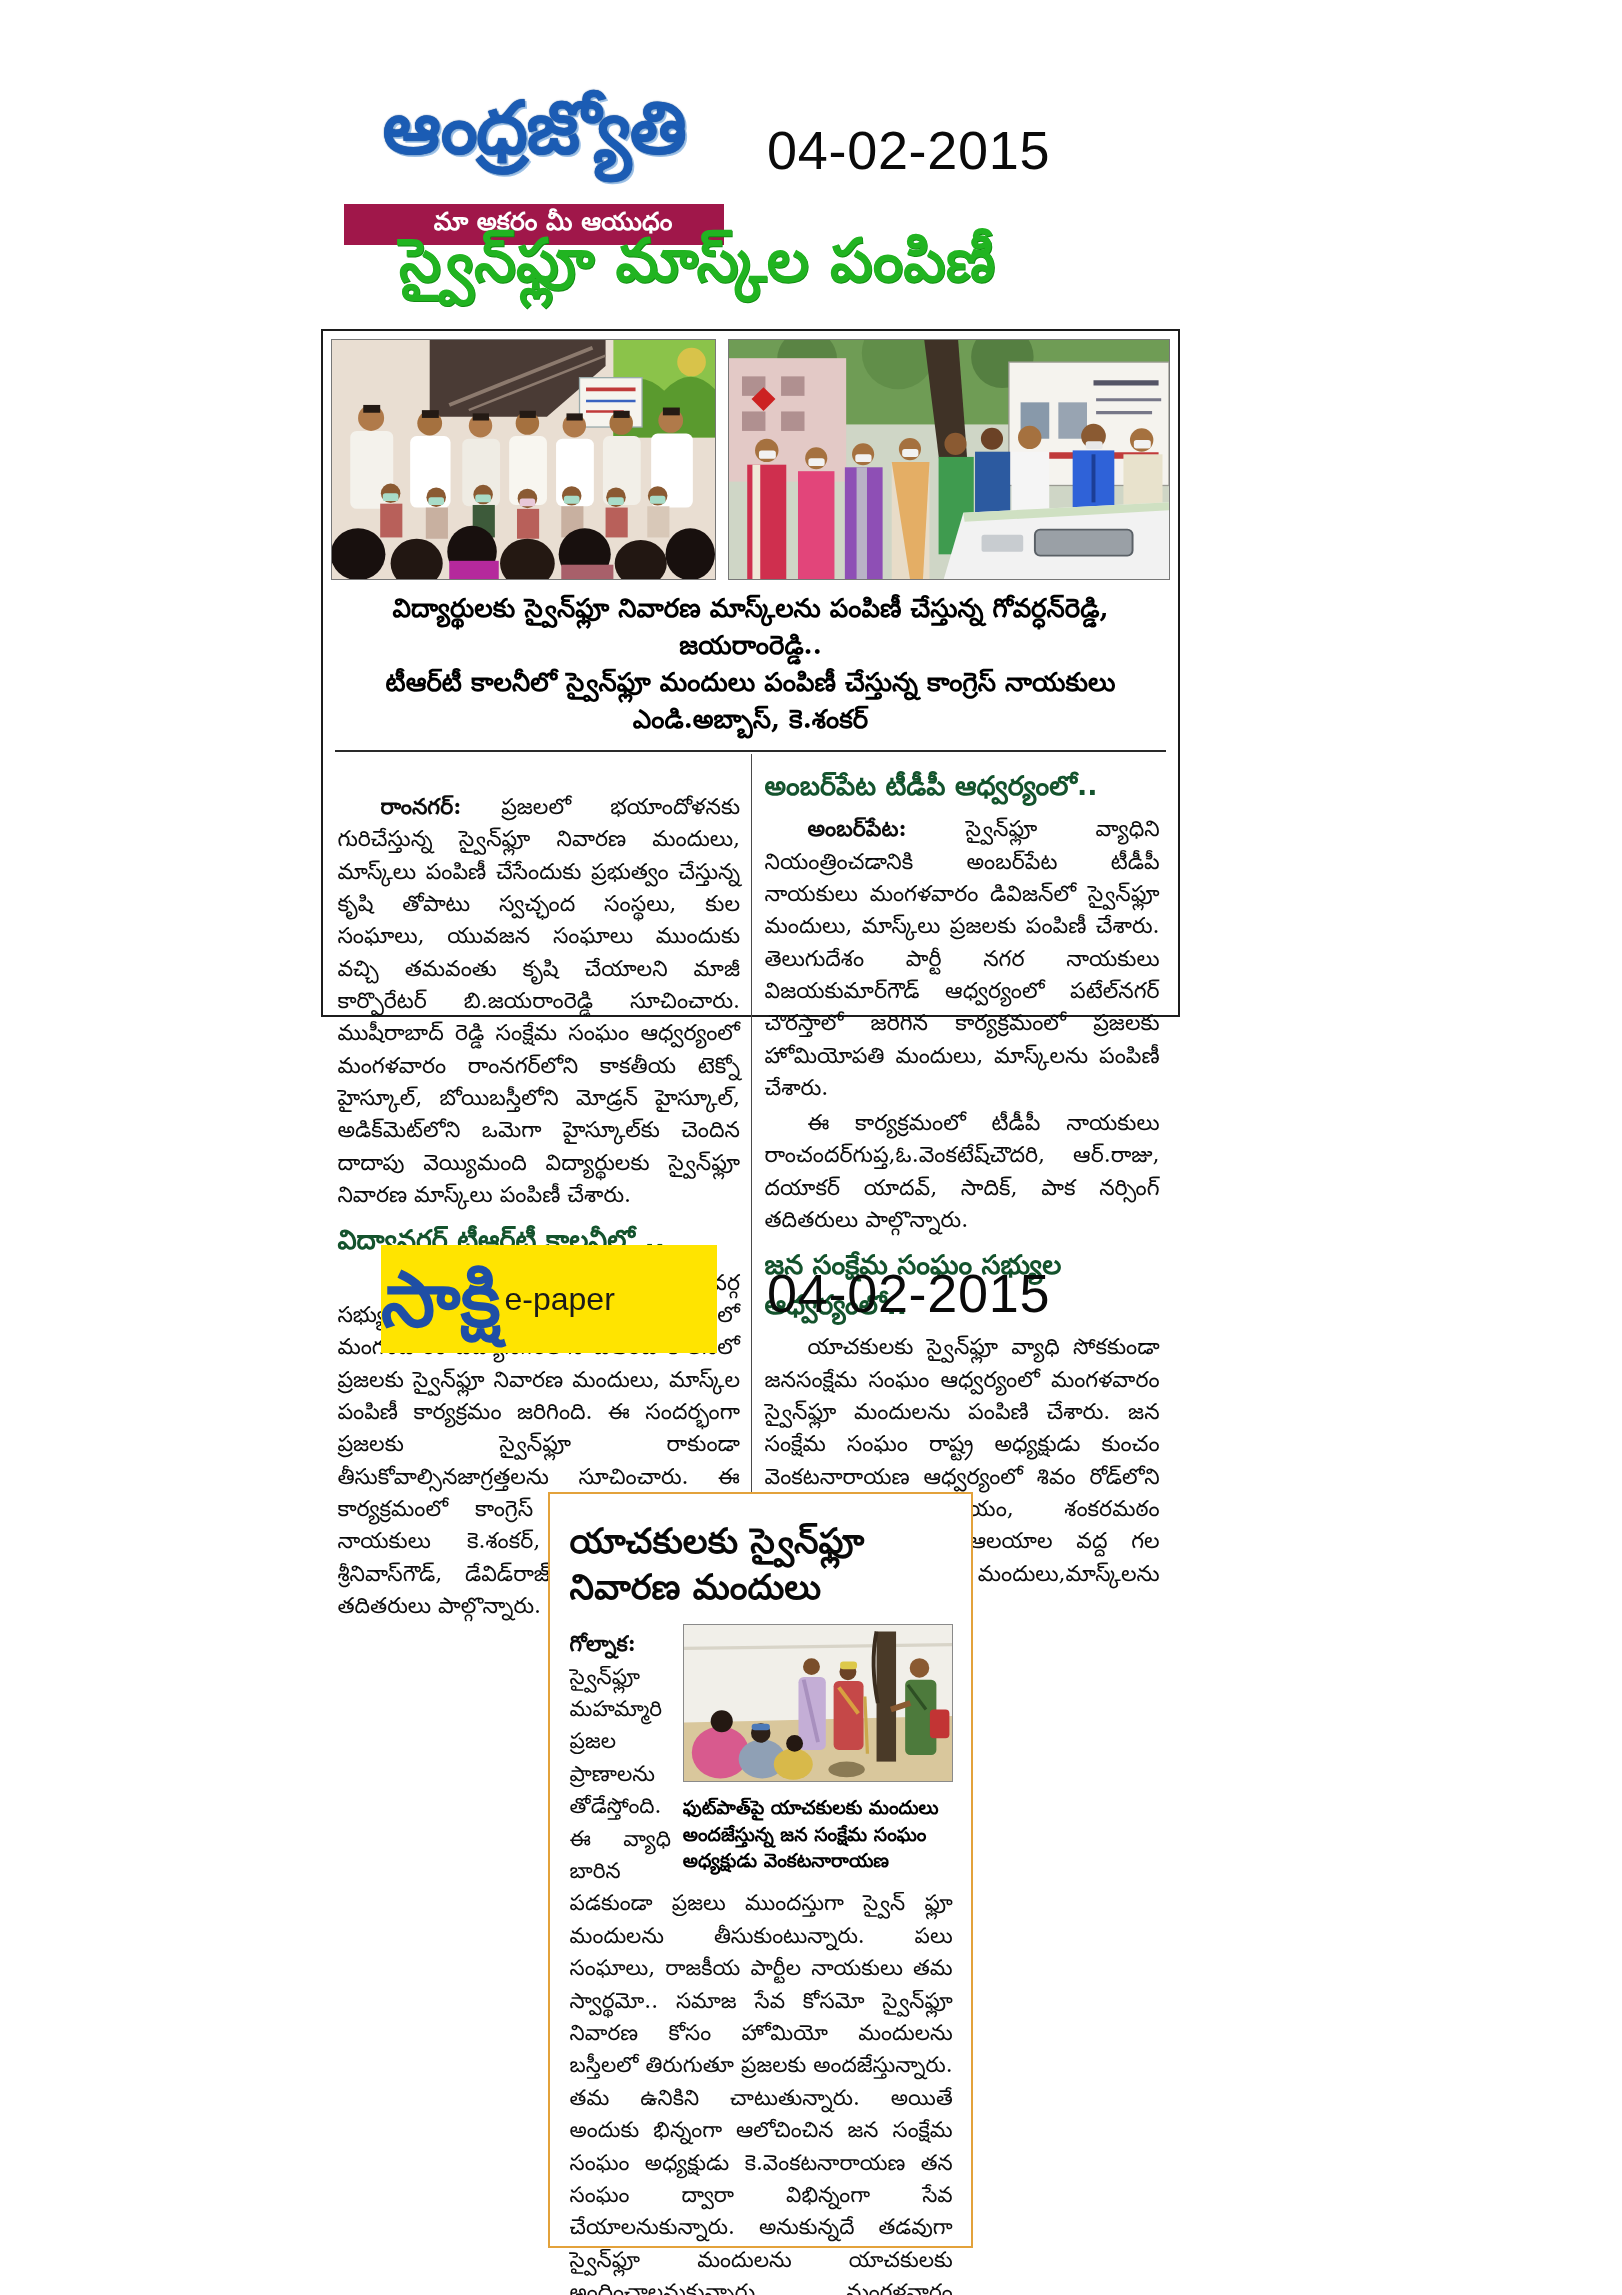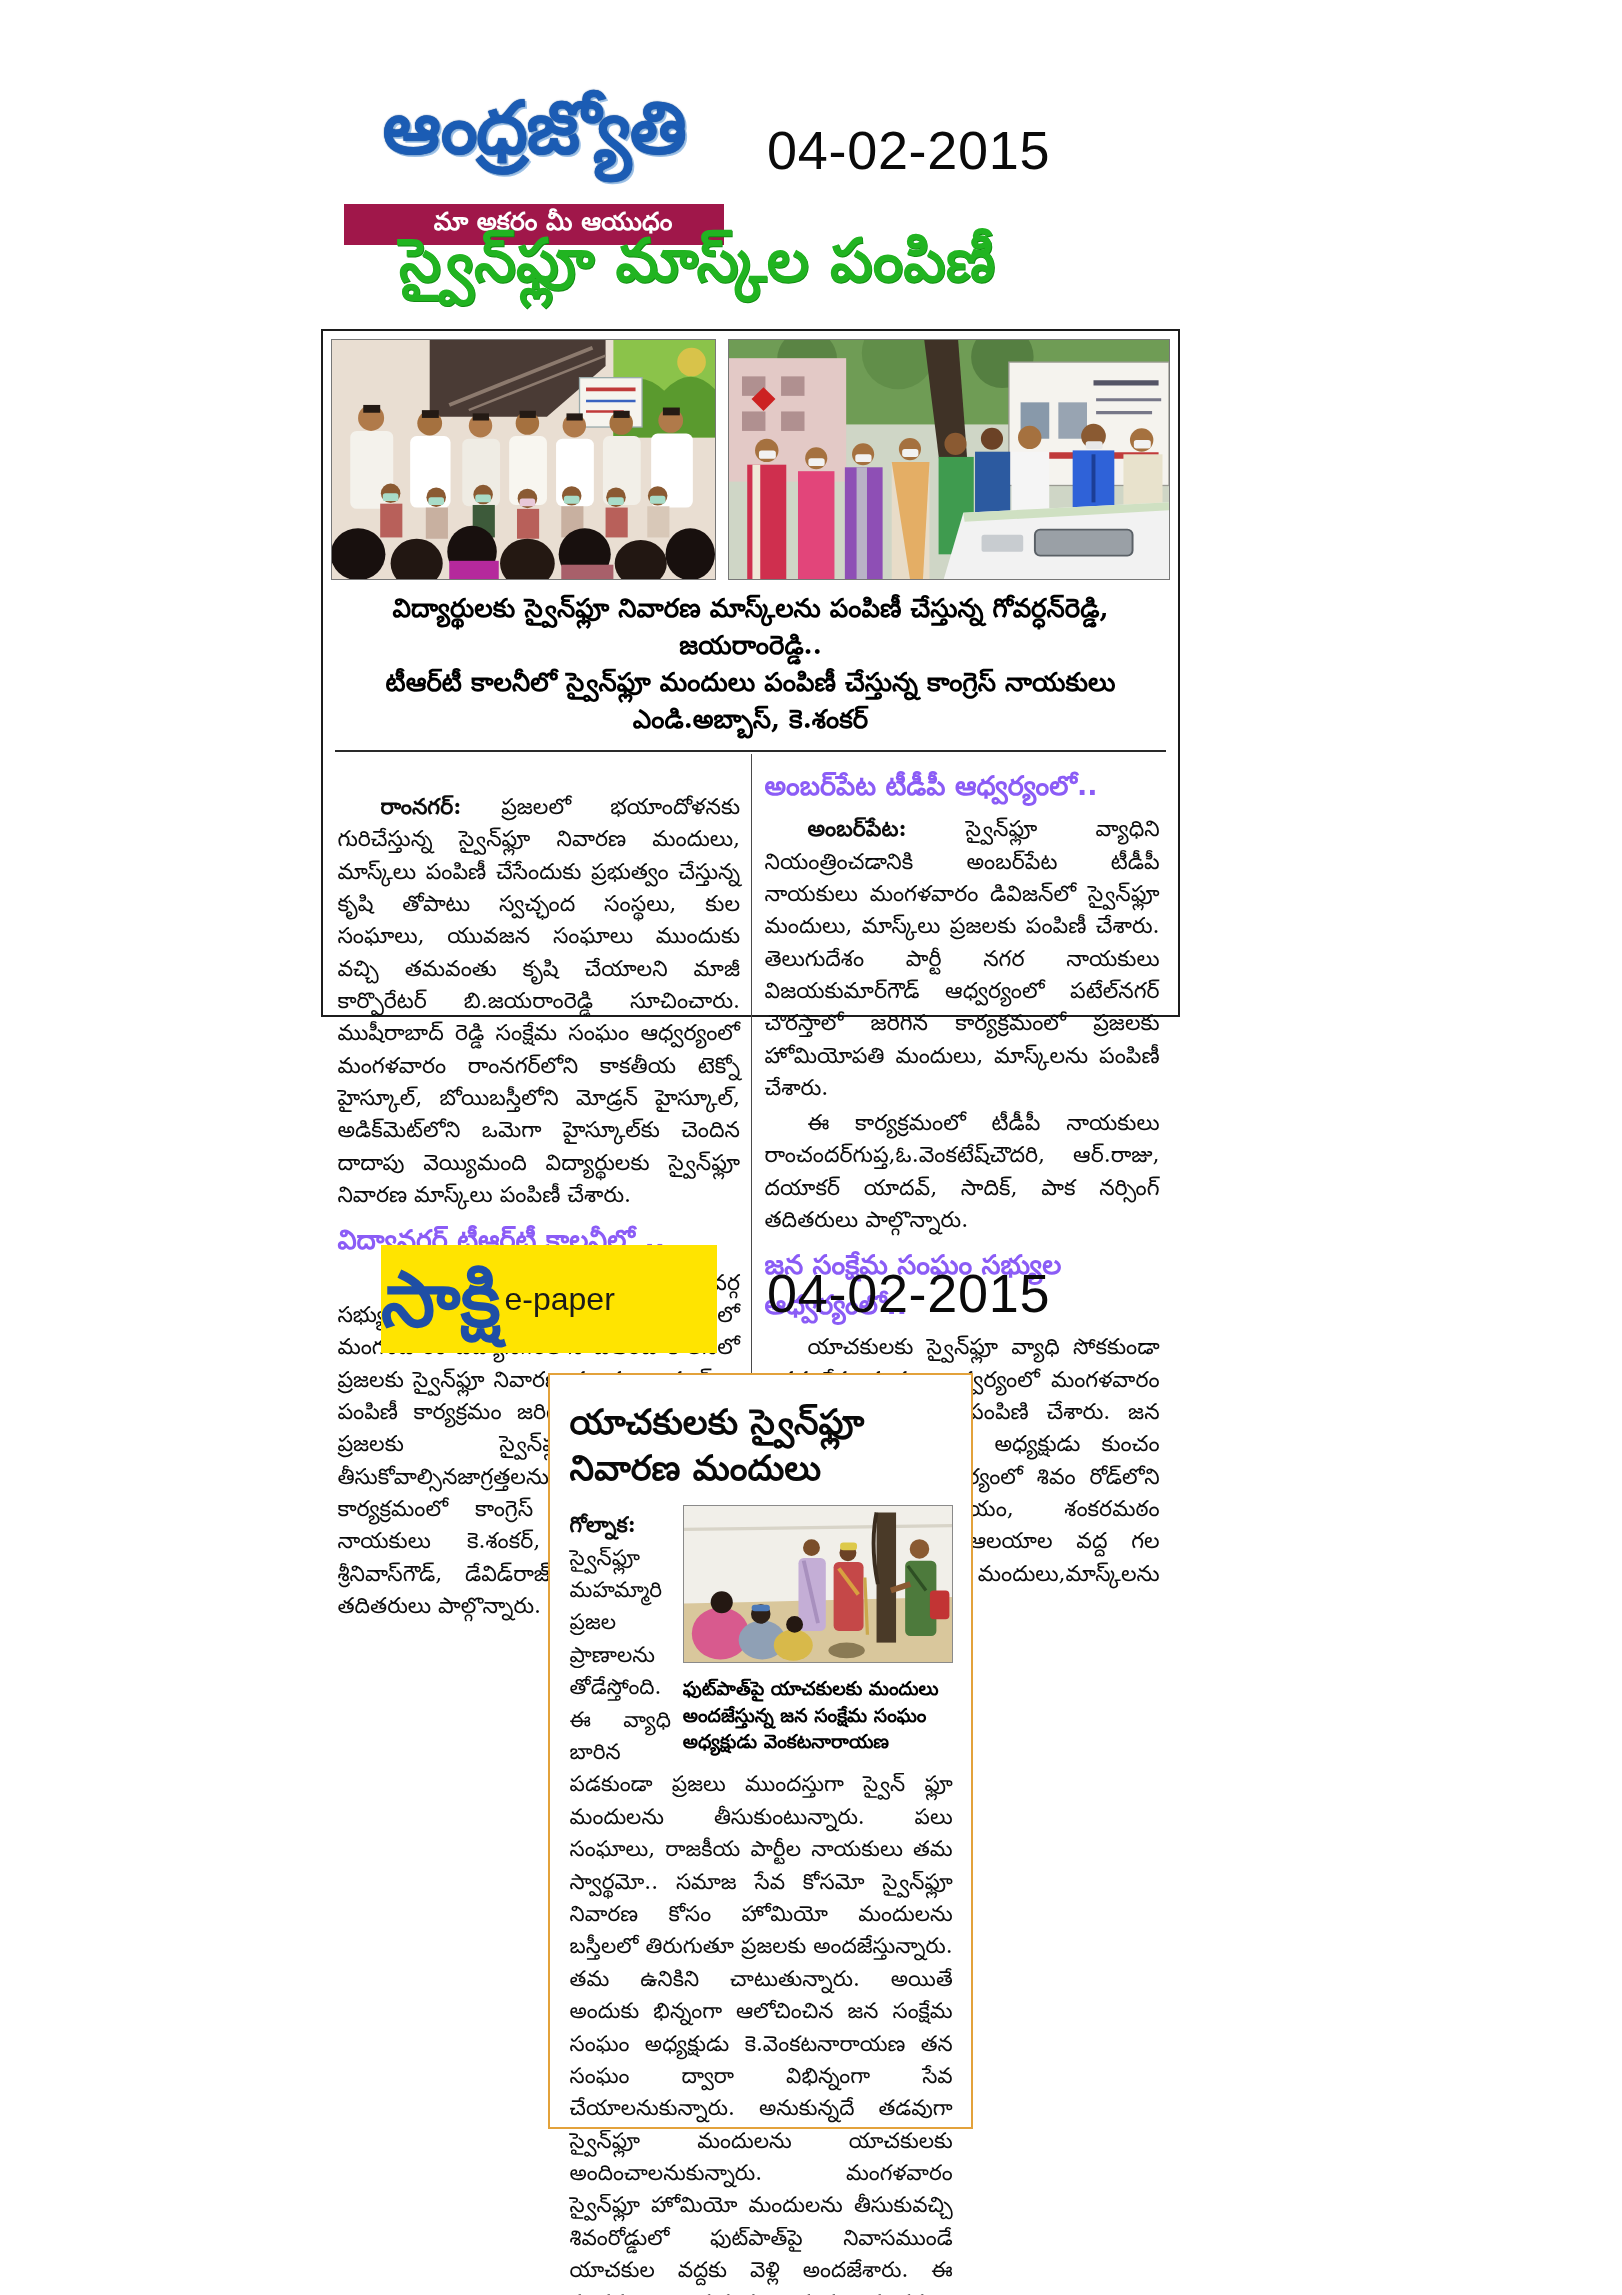--- a/index.html
+++ b/index.html
@@ -48,39 +48,39 @@
   }
   .article1 hr { border:none; border-top:2px solid #2a2a2a; margin:11.8px 3.9px 0 3.9px; }
   .cols { display:flex; margin-top:2.6px; align-items:flex-end; }
   .col { width:50%; padding:10.5px 10.5px 6.5px 6.5px; font-size:22px; line-height:1.47;
          text-align:justify; color:#0d0d0d; }
   .col.right { border-left:1.3px solid #4a4a4a; padding-left:13px; }
   .col p { text-indent:43px; margin-bottom:2.6px; }
   .lead { font-weight:bold; }
   .subhead {
     font-weight:bold; font-size:27px; margin:9.2px 0 6.5px 0; text-indent:0;
-    font-family:"DejaVu Sans", sans-serif; color:#8b5cf6; text-align:left;
+    font-family:"DejaVu Sans", sans-serif; color:#14532d; text-align:left;
   }
   .subhead.first { margin-top:1.3px; }
   
   .sk-logo {
     position:absolute; left:381px; top:1245px; width:336px; height:108px;
     background:#ffe400; display:flex; align-items:center; 
   }
   .sk-logo .sk-te {
     font-family:"DejaVu Sans", sans-serif; font-weight:bold; font-size:77px;
     color:#1f4fa5; line-height:1;
   }
   .sk-logo .sk-ep {
     font-family:"Liberation Sans", sans-serif; font-size:32px; color:#1a1a1a;
     margin-left:3.9px; line-height:1;
   }
   
   .article2 {
-    position:absolute; left:548px; top:1373px; width:425px; height:756px;
+    position:absolute; left:548px; top:1492px; width:425px; height:756px;
     border:2.6px solid #e3a23b; background:#ffffff; padding:23.6px 18.3px 13px 19.6px;
   }
   .headline2 {
     font-weight:bold; font-size:35px; line-height:1.32; color:#0a0a0a;
     font-family:"DejaVu Serif", serif; width:88%;
   }
   .a2photo { float:right; width:270px; margin:14.4px 0 5.2px 11.8px; }
   .a2photo .photo-frame { border:0.7px solid #8a8a8a; }
   .a2caption { margin-top:12px; font-weight:bold; font-size:19px; line-height:1.38; color:#000; }
   .body2 { margin-top:18.3px; font-size:21.6px; line-height:1.5; text-align:justify; color:#0d0d0d; }

